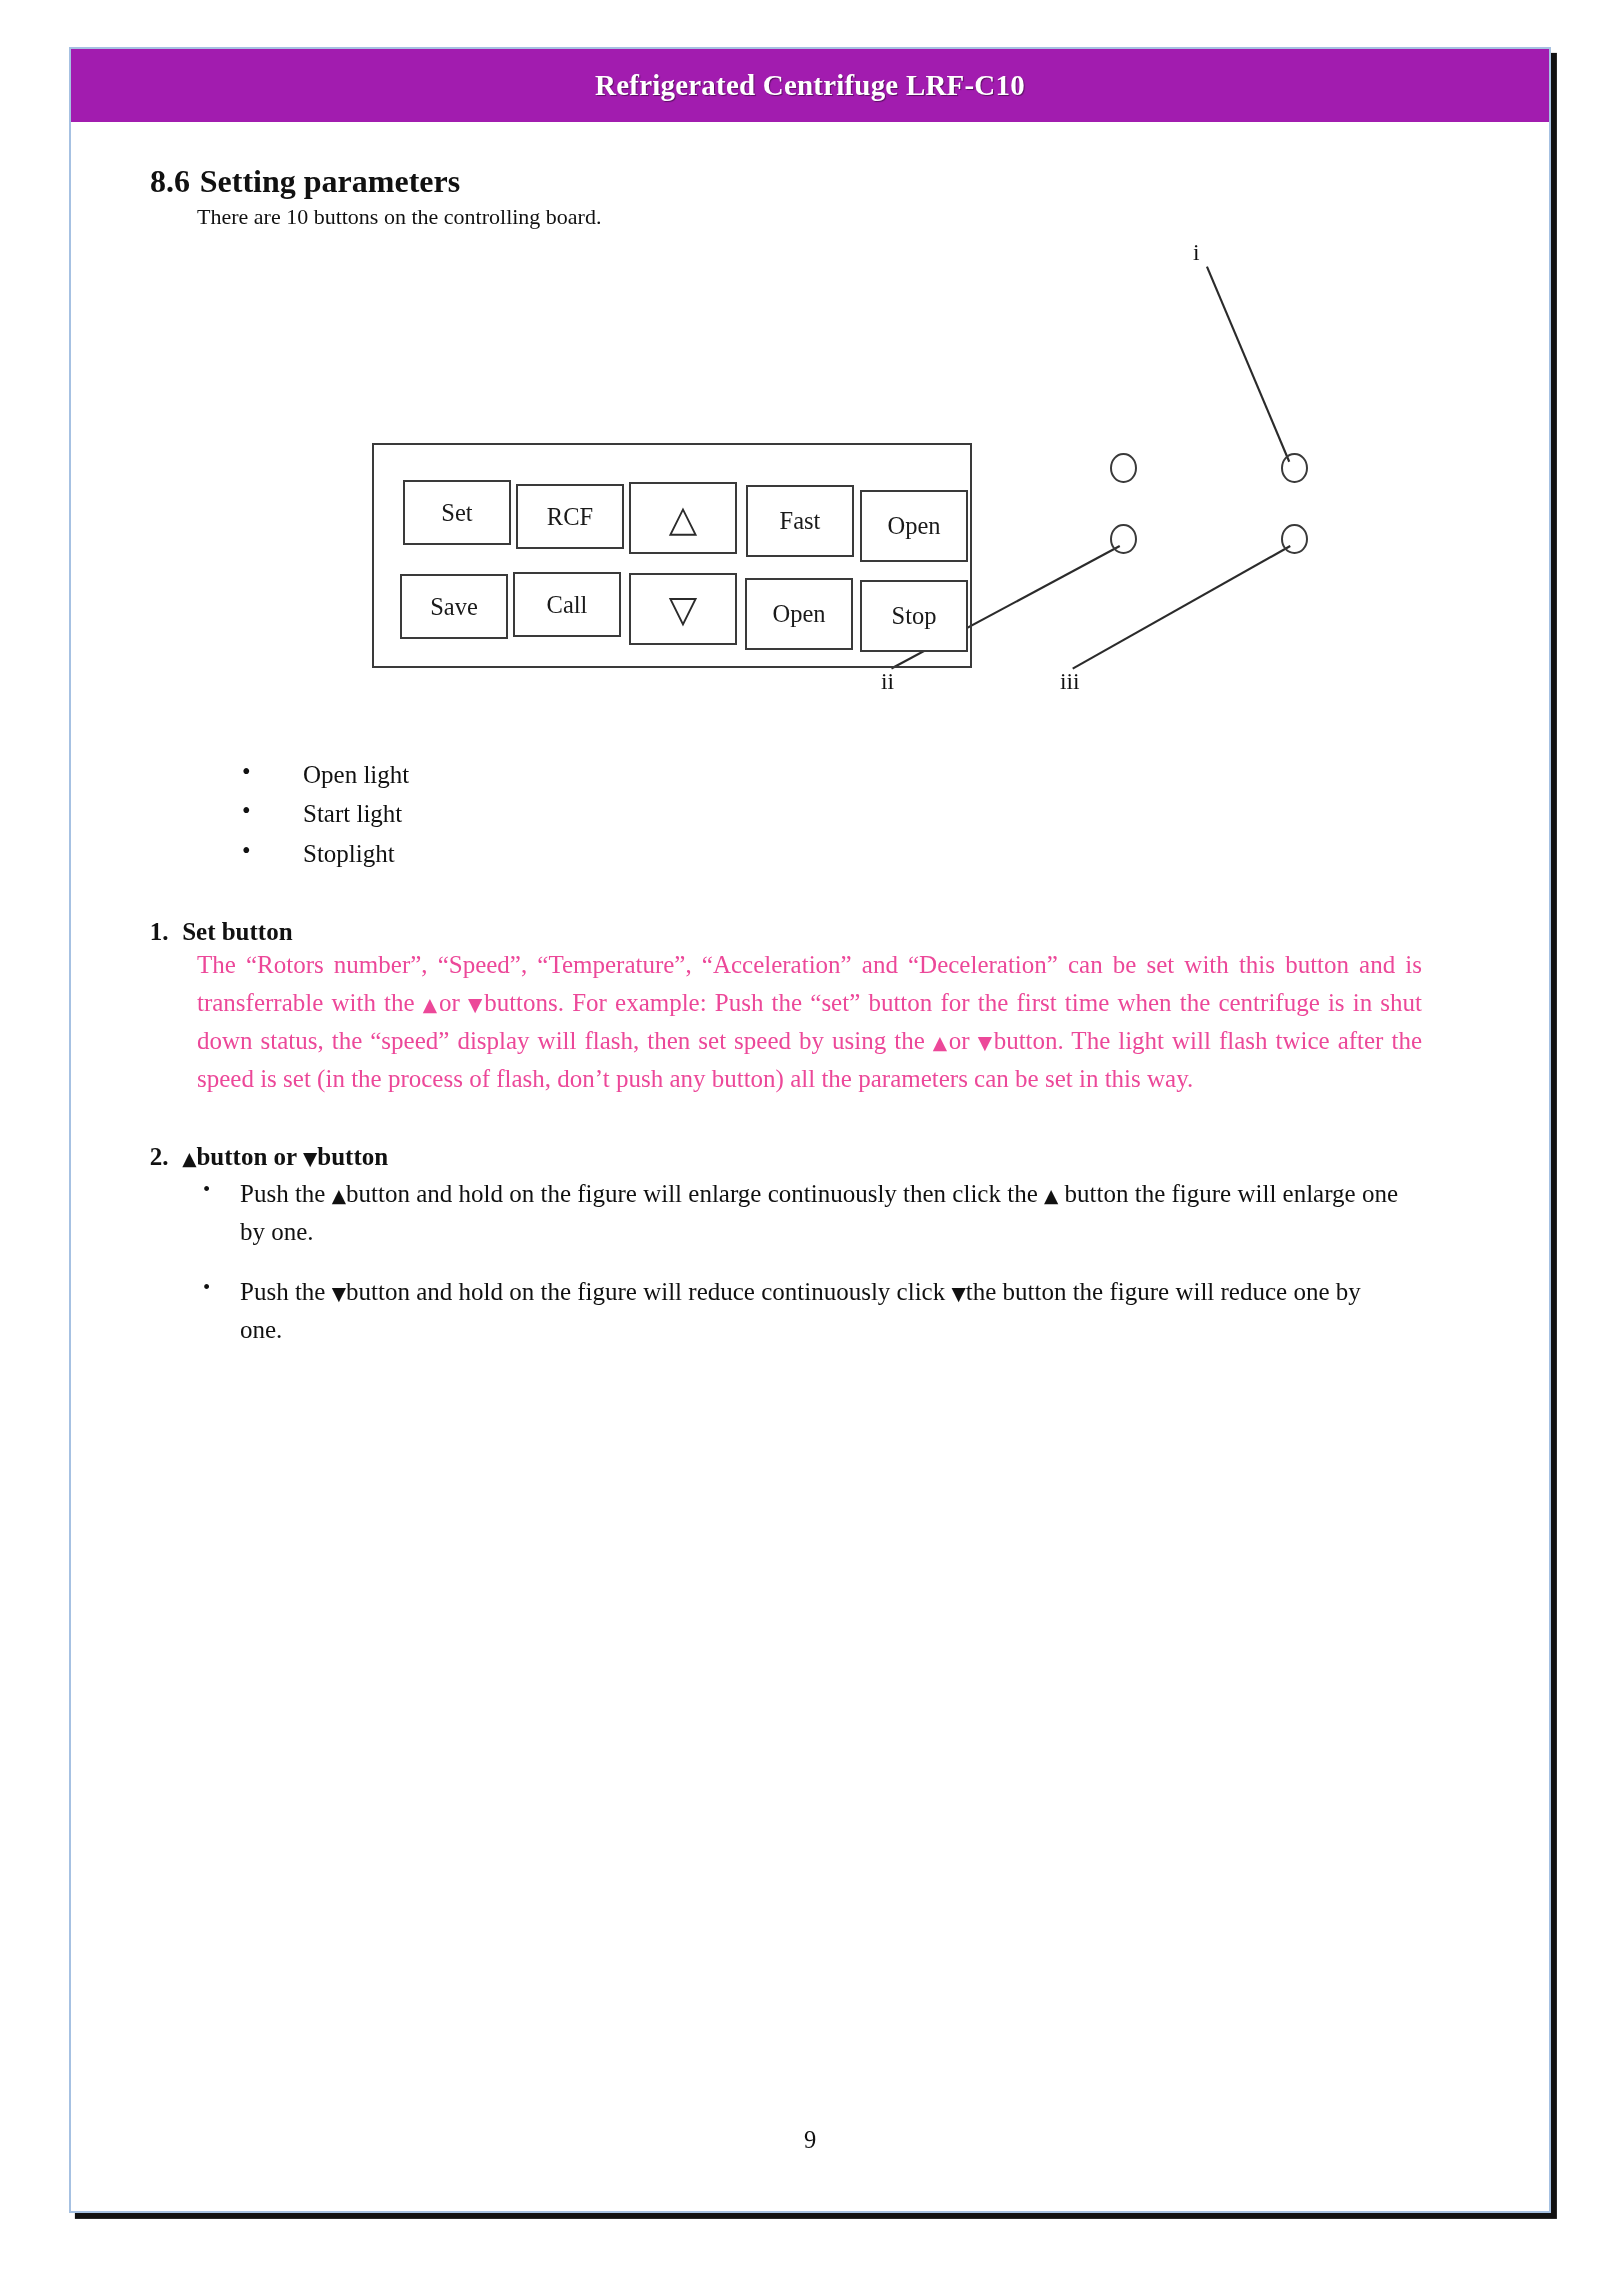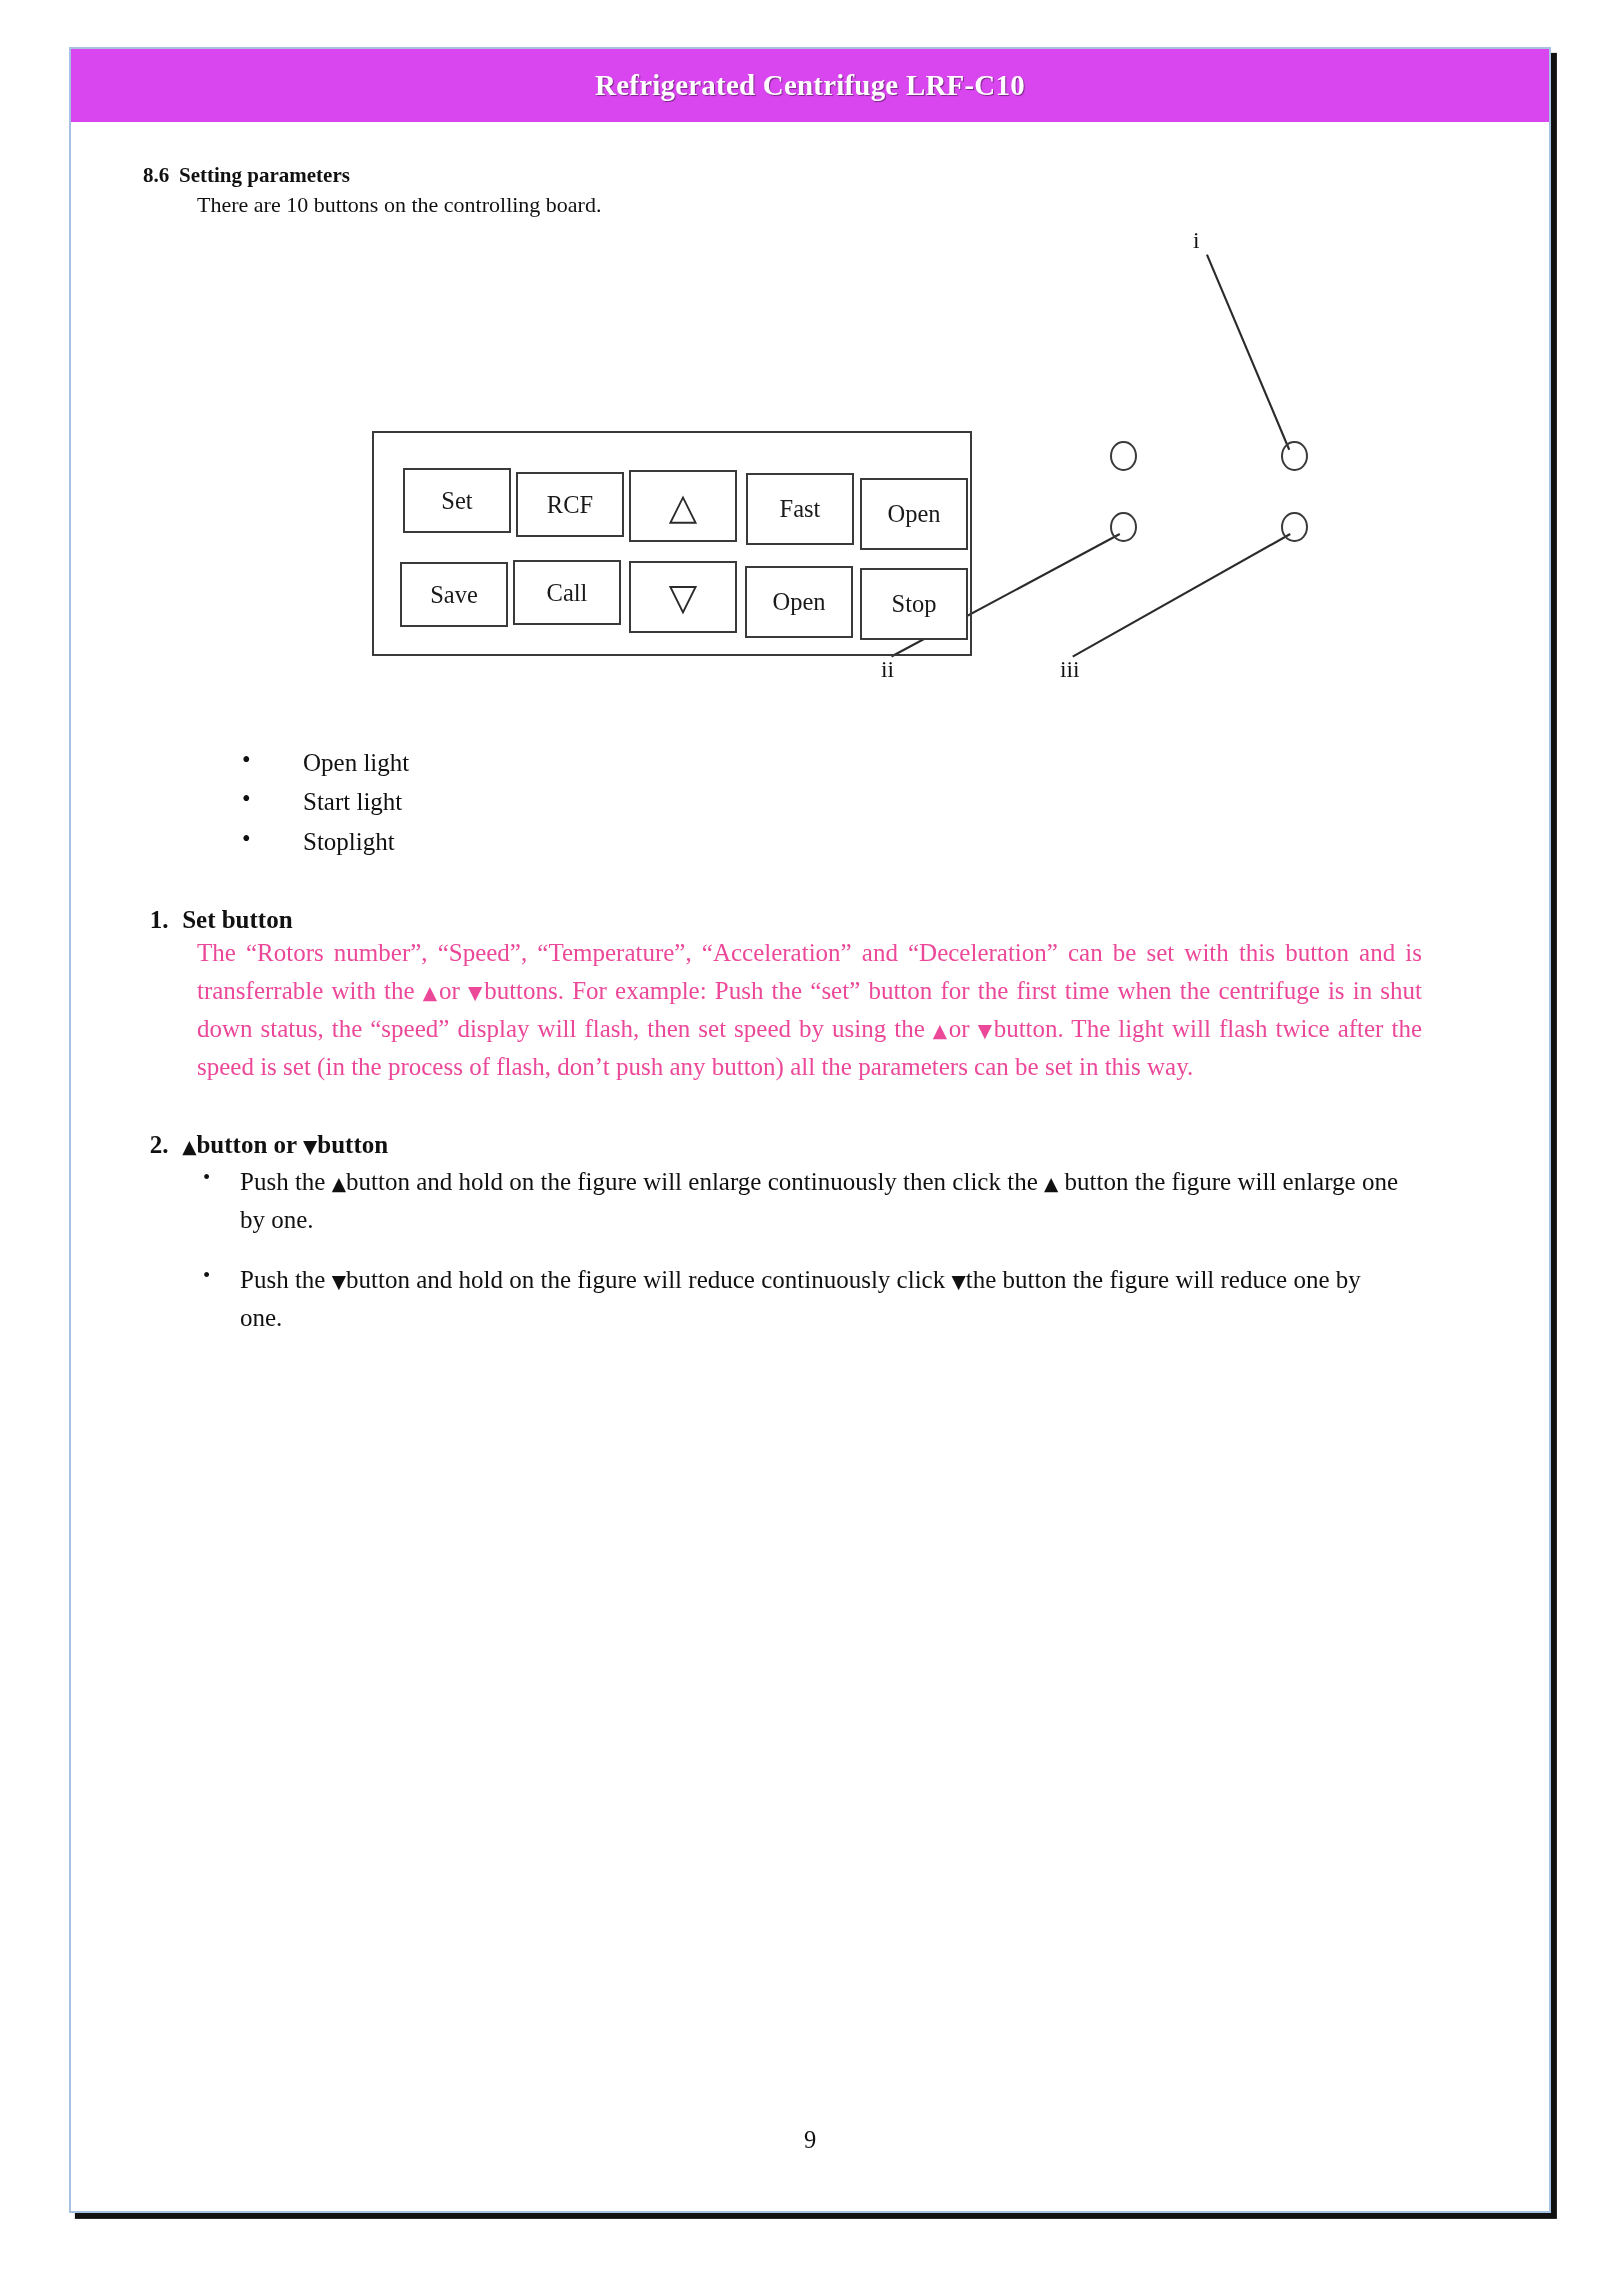--- a/index.html
+++ b/index.html
@@ -23,21 +23,21 @@
     background: #ffffff;
     box-shadow: 5.9px 5.9px 0 0 #111111;
   }
 
   
   .header-band {
     position: absolute;
     left: 0; top: 0;
     width: 100%;
     height: 73px;
-    background: #d946ef;
+    background: #a21caf;
     display: flex;
     align-items: center;
     justify-content: center;
   }
   .header-title {
     color: #ffffff;
     font-family: "Liberation Serif", serif;
     font-weight: bold;
     font-size: 29px;
     letter-spacing: 0.2px;
@@ -47,25 +47,25 @@
   
   .content {
     position: absolute;
     left: 0; top: 73px;
     width: 100%;
     padding: 41px 63px 0 63px;
   }
 
   .sec-heading {
     font-weight: bold;
-    font-size: 21px;
+    font-size: 32px;
     color: #111;
     display: flex;
     gap: 9.8px;
-    margin: 0 0 2px 9px;
+    margin: 0 0 2px 16px;
   }
   .sec-heading .num { white-space: pre; }
 
   .intro-line {
     font-size: 22px;
     color: #111;
     margin: 0 0 0 63px;
     line-height: 1.35;
   }
 

